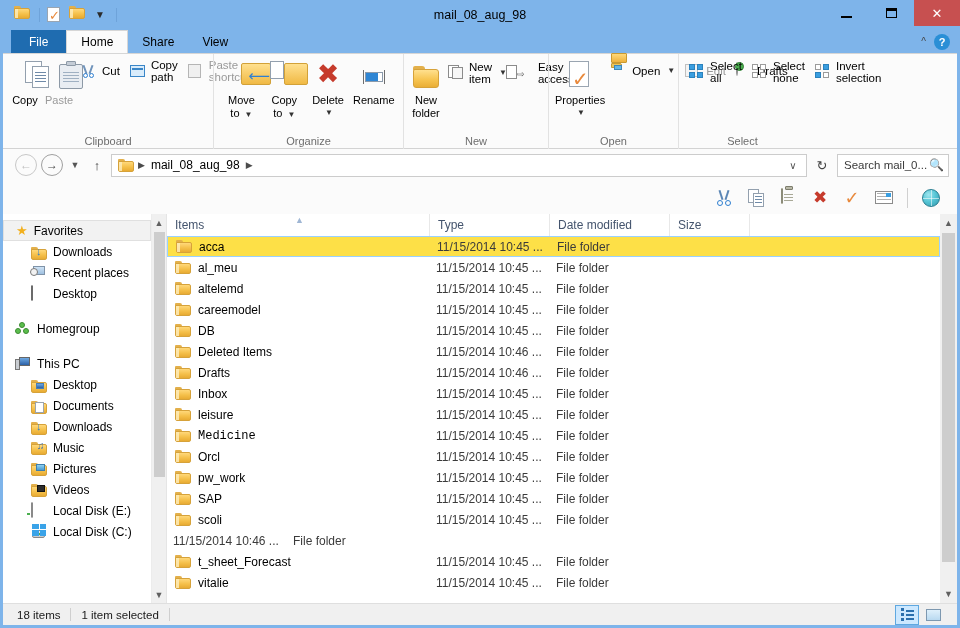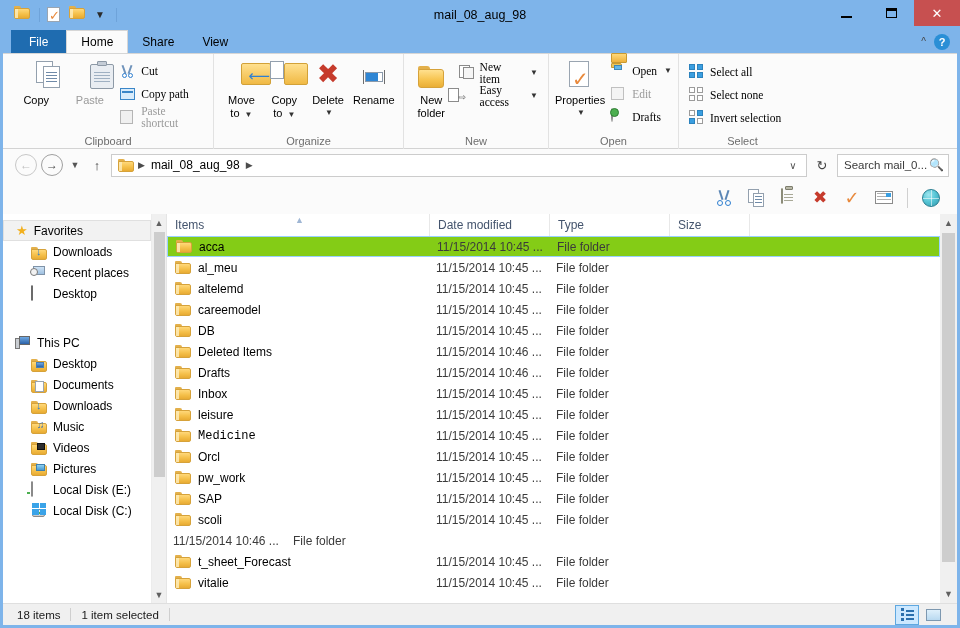--- a/index.html
+++ b/index.html
@@ -77,21 +77,21 @@
   .rgroup { display: flex; flex-direction: column; height: 95px; position: relative; }
   .rgroup + .rgroup { border-left: 1px solid #e2e2e2; }
   .rgroup-body { flex: 1; display: flex; align-items: flex-start; padding: 4px 6px 0 6px; gap: 2px; }
   .rgroup-title { height: 15px; text-align: center; font-size: 11px; color: #6d6d6d; line-height: 15px; }
   .bigbtn {
     width: 52px; display: flex; flex-direction: column; align-items: center;
     padding-top: 3px; gap: 1px; font-size: 11px; color: #000; text-align: center; line-height: 12px;
   }
   .bigbtn.disabled { color: #9a9a9a; }
   .bigbtn .lbl { font-size: 11px; }
-  .smallcol { display: flex; flex-direction: column; padding-top: 2px; gap: 2px; font-family: Liberation Serif, serif; }
+  .smallcol { display: flex; flex-direction: row; padding-top: 2px; gap: 2px; }
   .smallbtn { display: flex; align-items: center; gap: 5px; height: 21px; padding: 0 4px; font-size: 11.5px; }
   .smallbtn.disabled { color: #9a9a9a; }
   .caret { font-size: 8px; color: #333; margin-left: 2px; }
 
   
   .ic { position: relative; display: inline-block; flex: 0 0 auto; }
   .ic32 { width: 32px; height: 32px; }
   .ic16 { width: 16px; height: 16px; }
 
   
@@ -159,21 +159,21 @@
   .sthumb { width: 11px; background: #cdcdcd; margin: 1px 0; }
 
   
   .filepane { flex: 1; display: flex; flex-direction: column; min-width: 0; border-left: 1px solid #e5e5e5; }
   .colhead { height: 22px; flex: 0 0 22px; display: flex; background: #fff; position: relative; }
   .colhead .col { font-size: 12px; color: #44546d; display: flex; align-items: center; padding-left: 8px;
                   border-right: 1px solid #e8e8e8; height: 22px; }
   .sortmark { position: absolute; top: 1px; left: 128px; color: #9fb6d4; font-size: 9px; }
   .rows { flex: 1; overflow: hidden; position: relative; }
   .row { height: 21px; display: flex; align-items: center; }
-  .row.sel { background: #84cc16; border: 1px solid #99d1ff; }
+  .row.sel { background: #fde047; border: 1px solid #99d1ff; }
   .cell-name { display: flex; align-items: center; gap: 7px; padding-left: 8px; font-size: 12px; color: #000; }
   .cell-date { font-size: 12px; color: #3b3b3b; padding-left: 6px; }
   .cell-type { font-size: 12px; color: #3b3b3b; padding-left: 6px; }
   .cell-size { font-size: 12px; color: #3b3b3b; padding-left: 6px; }
   .filescroll { width: 17px; flex: 0 0 17px; background: #f0f0f0; display: flex; flex-direction: column; align-items: center; }
   .fsbtn { width: 17px; height: 18px; display: flex; align-items: center; justify-content: center; color: #606060; font-size: 9px; }
   .fsthumb { width: 13px; background: #cdcdcd; margin: 1px 0; }
 
   
   .statusbar {
@@ -640,20 +640,30 @@
         </span>
         <span>Recent places</span>
       </div>
       <div class="navrow lvl2">
         <span class="ic ic16"><span class="monitor" style="margin-top:2px"></span></span>
         <span>Desktop</span>
       </div>
 
       <div class="navgap"></div>
 
+      <div class="navrow lvl1">
+        <span class="ic ic16">
+          <span class="net" style="display:block;margin-top:1px">
+            <span class="nd" style="left:4px;top:0"></span>
+              <span class="nd" style="left:0;top:6px"></span>
+              <span class="nd" style="left:8px;top:6px"></span>
+          </span>
+        </span>
+        <span>Homegroup</span>
+      </div>
 
       <div class="navgap"></div>
 
       <div class="navrow lvl1">
         <span class="ic ic16">
             <span class="pc" style="display:block;margin-top:1px">
               <span class="twr"></span>
               <span class="scr"></span>
             </span>
           </span>
@@ -693,38 +703,38 @@
         <span class="ic ic16 mus-ico">
           <span class="folder" style="position:absolute;left:0;top:2px">
               <span class="tab-f"></span>
               <span class="body-f"></span>
             </span>
           <span class="nt" style="z-index:2">♫</span>
         </span>
         <span>Music</span>
       </div>
       <div class="navrow lvl2">
+        <span class="ic ic16 pic-ico">
+          <span class="folder" style="position:absolute;left:0;top:2px">
+              <span class="tab-f"></span>
+              <span class="body-f"></span>
+            </span>
+          <span class="im" style="z-index:2"></span>
+        </span>
+        <span>Pictures</span>
+      </div>
+      <div class="navrow lvl2">
         <span class="ic ic16 vid-ico">
           <span class="folder" style="position:absolute;left:0;top:2px">
               <span class="tab-f"></span>
               <span class="body-f"></span>
             </span>
           <span class="vd" style="z-index:2"></span>
         </span>
         <span>Videos</span>
-      </div>
-      <div class="navrow lvl2">
-        <span class="ic ic16 pic-ico">
-          <span class="folder" style="position:absolute;left:0;top:2px">
-              <span class="tab-f"></span>
-              <span class="body-f"></span>
-            </span>
-          <span class="im" style="z-index:2"></span>
-        </span>
-        <span>Pictures</span>
       </div>
       <div class="navrow lvl2">
         <span class="ic ic16"><span class="disk" style="margin-top:2px"><span class="led"></span></span></span>
         <span>Local Disk (E:)</span>
       </div>
       <div class="navrow lvl2">
         <span class="ic ic16">
           <span style="position:relative;display:block;width:16px;height:14px">
             <span class="disk" style="position:absolute;left:1px;bottom:0;width:13px;height:8px">
                 <span class="led"></span>
@@ -744,22 +754,22 @@
     <div class="navscroll">
       <div class="sbtn">▲</div>
       <div class="sthumb" style="height:245px"></div>
       <div style="flex:1"></div>
       <div class="sbtn">▼</div>
     </div>
 
     <div class="filepane">
       <div class="colhead">
         <div class="col" style="width:263px">Items</div>
+        <div class="col" style="width:120px">Type</div>
         <div class="col" style="width:120px">Date modified</div>
-        <div class="col" style="width:120px">Type</div>
         <div class="col" style="width:80px">Size</div>
         <div class="sortmark">▲</div>
       </div>
       <div class="rows">
           <div class="row sel">
             <div class="cell-name" style="width: 263px;">
               <span class="folder">
                 <span class="tab-f"></span>
                 <span class="body-f"></span>
                 <span class="lip"></span>

